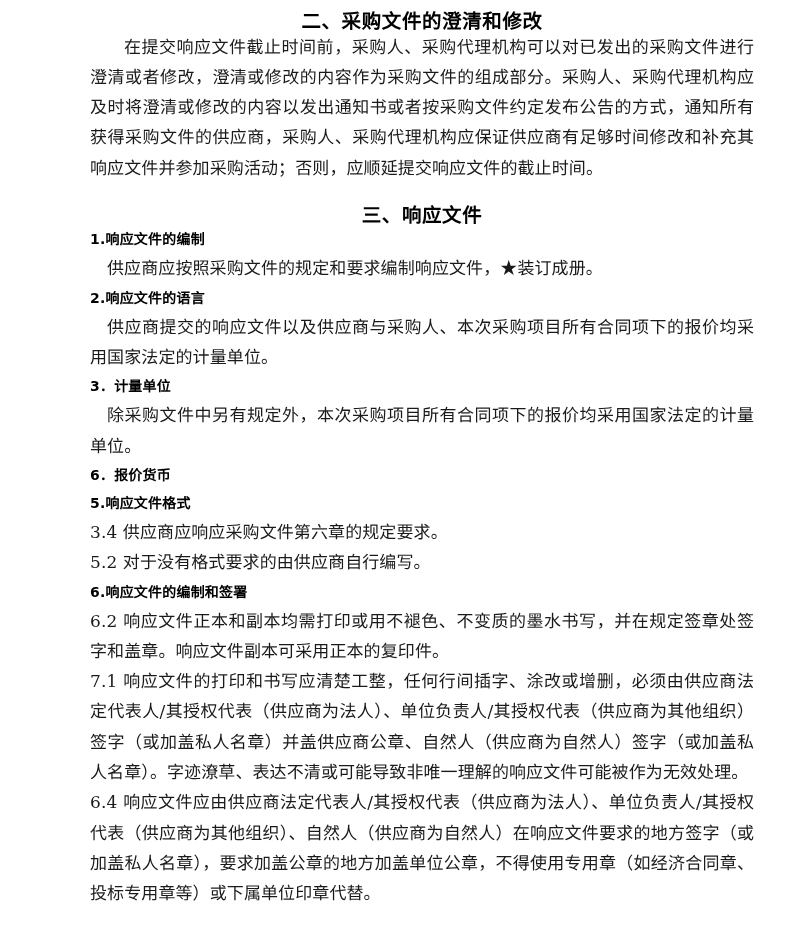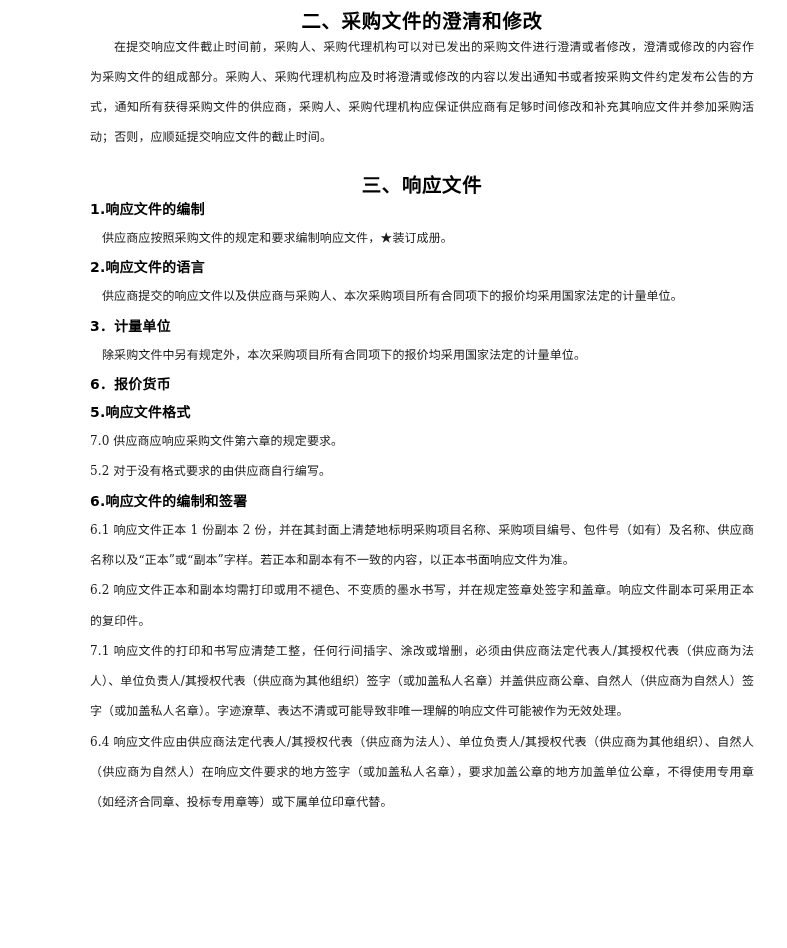--- a/index.html
+++ b/index.html
@@ -42,21 +42,21 @@
     padding: 12px 0 0 0;
     color: #000;
   }
   .doc-title.second {
     padding-top: 23px;
   }
 
   
   p.body {
     font-family: "DejaVu Serif", "Liberation Serif", serif;
-    font-size: 12px;
+    font-size: 17px;
     line-height: 30.3px;
     text-align: justify;
     text-justify: inter-ideograph;
     margin: 0;
     color: #1a1a1a;
     letter-spacing: 0.1px;
   }
   p.indent {
     text-indent: 2em;
   }
@@ -101,23 +101,22 @@
 
     <h3 class="sec">2.响应文件的语言</h3>
     <p class="body indent-one">供应商提交的响应文件以及供应商与采购人、本次采购项目所有合同项下的报价均采用国家法定的计量单位。</p>
 
     <h3 class="sec">3．计量单位</h3>
     <p class="body indent-one">除采购文件中另有规定外，本次采购项目所有合同项下的报价均采用国家法定的计量单位。</p>
 
     <h3 class="sec">6．报价货币</h3>
 
     <h3 class="sec">5.响应文件格式</h3>
-    <p class="body num">7.0 供应商应响应采购文件第六章的规定要求。</p>
+    <p class="body num">3.4 供应商应响应采购文件第六章的规定要求。</p>
     <p class="body num">5.2 对于没有格式要求的由供应商自行编写。</p>
 
     <h3 class="sec">6.响应文件的编制和签署</h3>
-    <p class="body num">6.1 响应文件正本 1 份副本 2 份，并在其封面上清楚地标明采购项目名称、采购项目编号、包件号（如有）及名称、供应商名称以及“正本”或“副本”字样。若正本和副本有不一致的内容，以正本书面响应文件为准。</p>
     <p class="body num">6.2 响应文件正本和副本均需打印或用不褪色、不变质的墨水书写，并在规定签章处签字和盖章。响应文件副本可采用正本的复印件。</p>
     <p class="body num">7.1 响应文件的打印和书写应清楚工整，任何行间插字、涂改或增删，必须由供应商法定代表人/其授权代表（供应商为法人）、单位负责人/其授权代表（供应商为其他组织）签字（或加盖私人名章）并盖供应商公章、自然人（供应商为自然人）签字（或加盖私人名章）。字迹潦草、表达不清或可能导致非唯一理解的响应文件可能被作为无效处理。</p>
     <p class="body num">6.4 响应文件应由供应商法定代表人/其授权代表（供应商为法人）、单位负责人/其授权代表（供应商为其他组织）、自然人（供应商为自然人）在响应文件要求的地方签字（或加盖私人名章），要求加盖公章的地方加盖单位公章，不得使用专用章（如经济合同章、投标专用章等）或下属单位印章代替。</p>
 
   </div>
 </div>
 
 </body></html>

